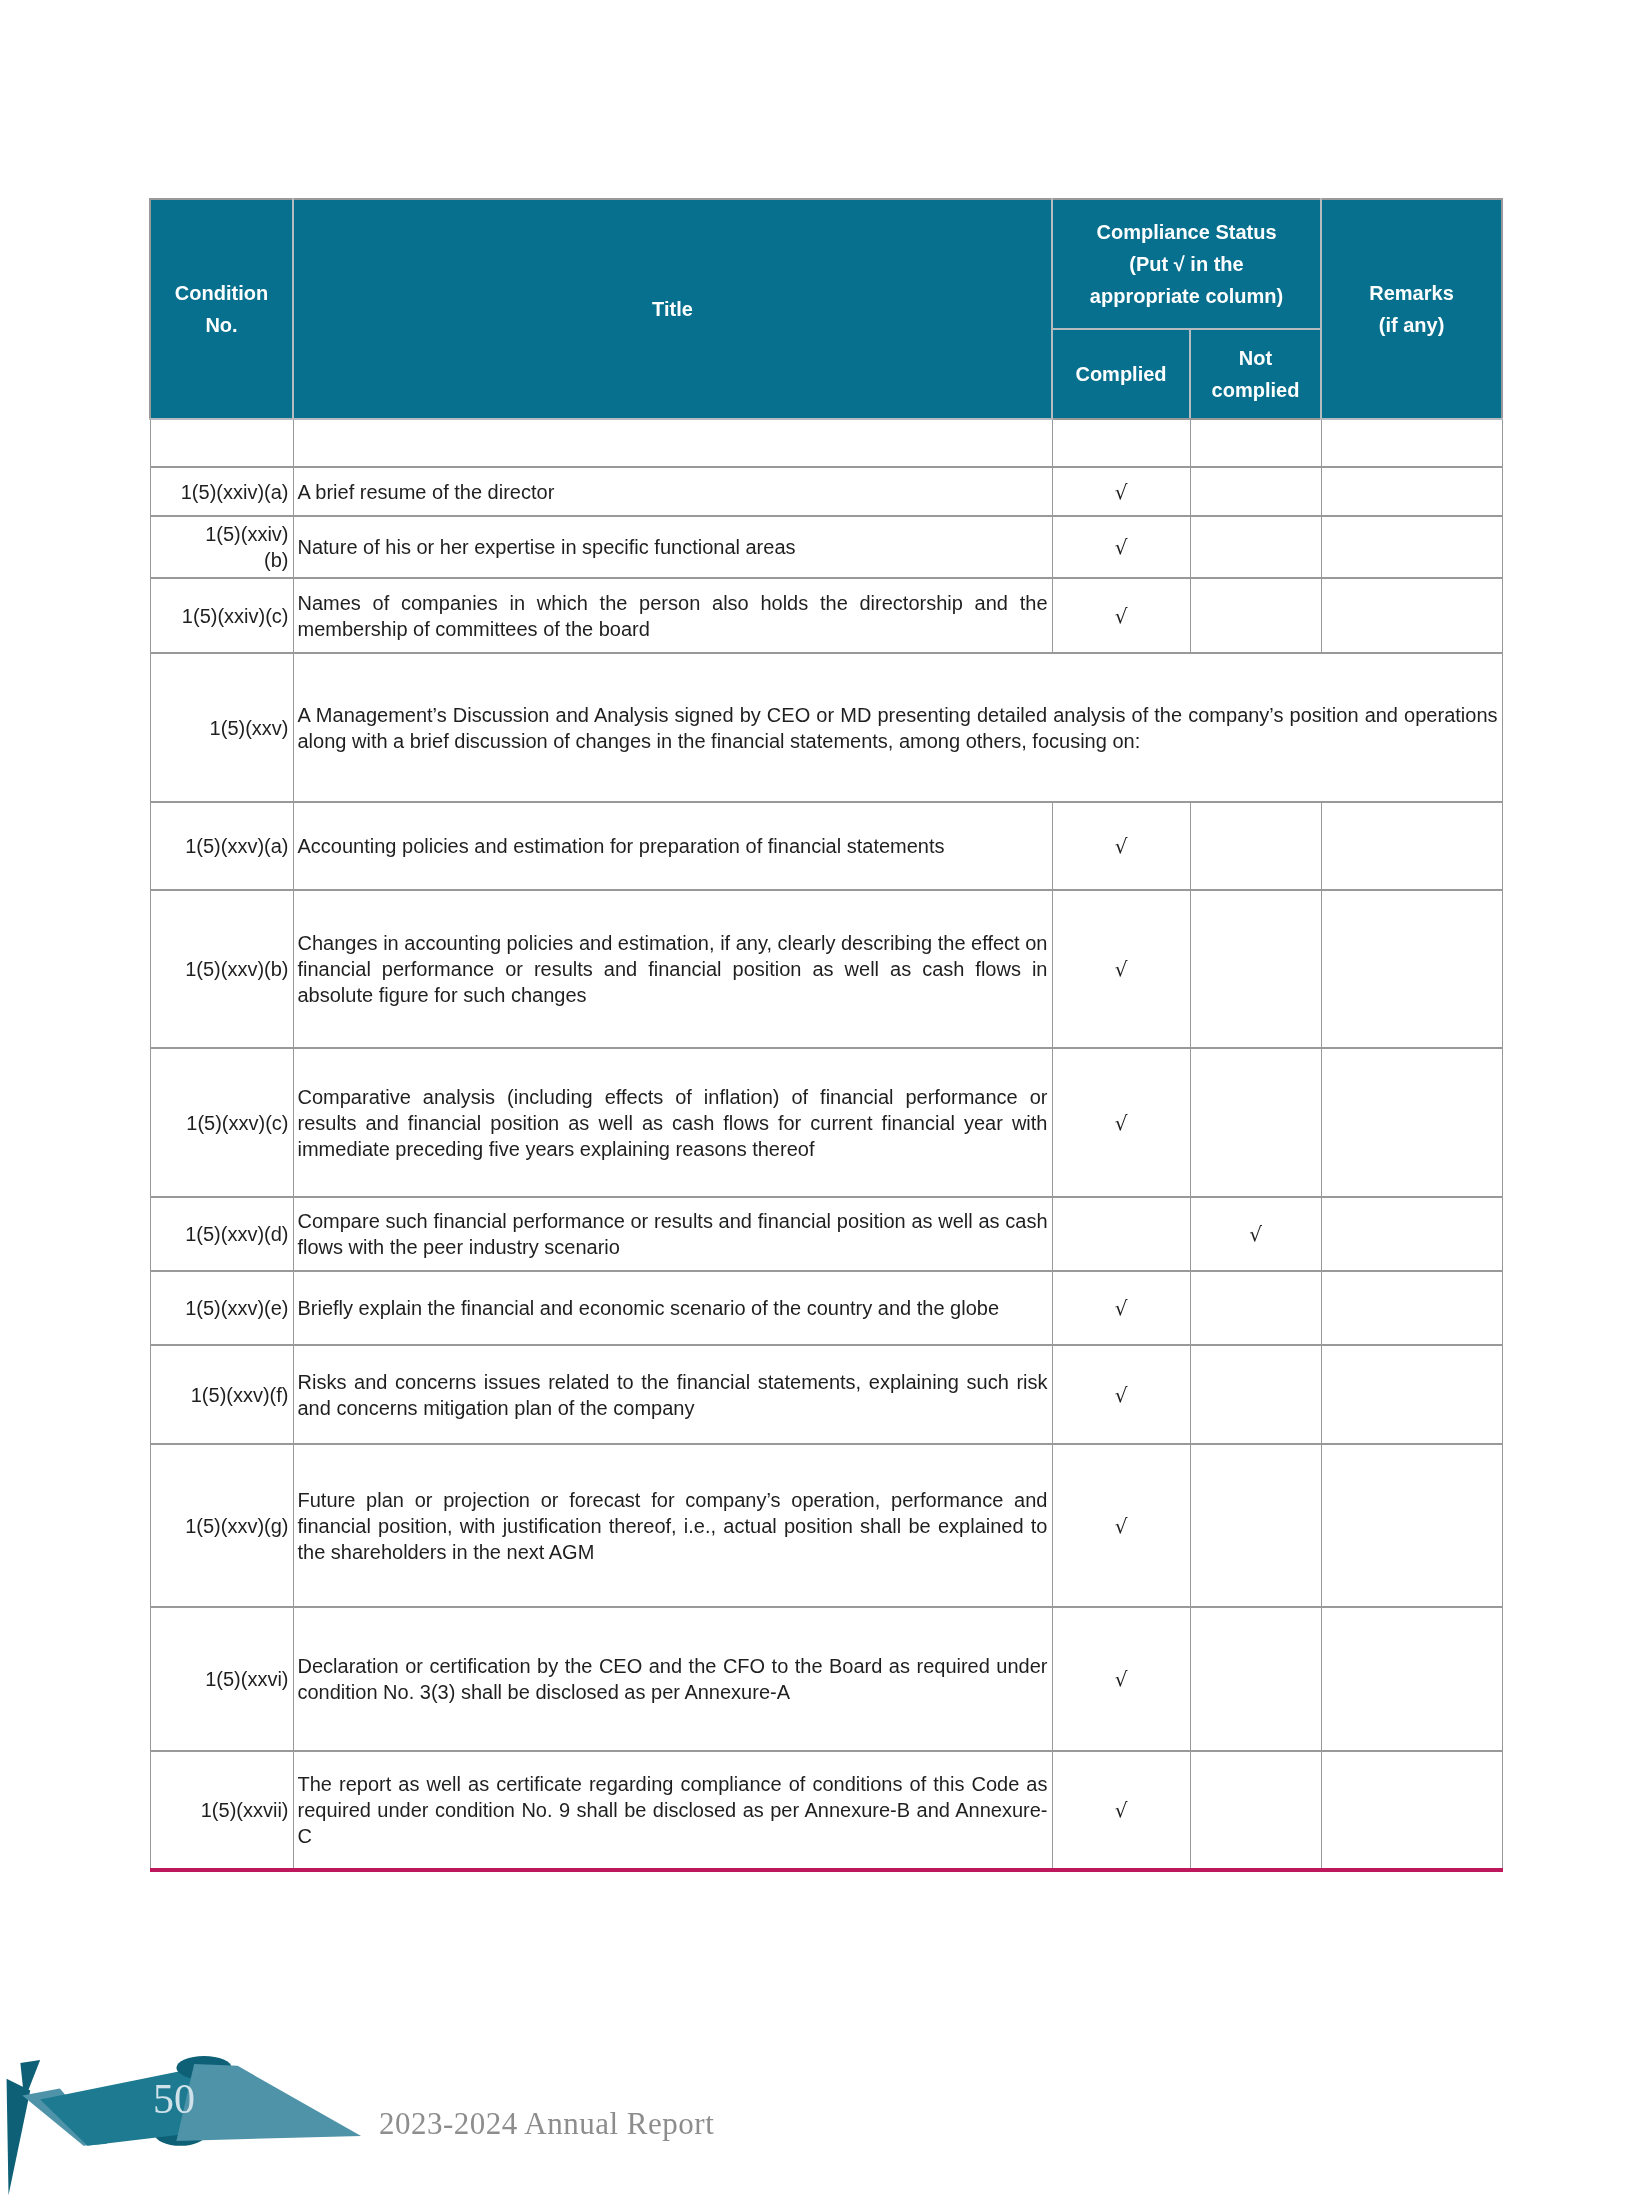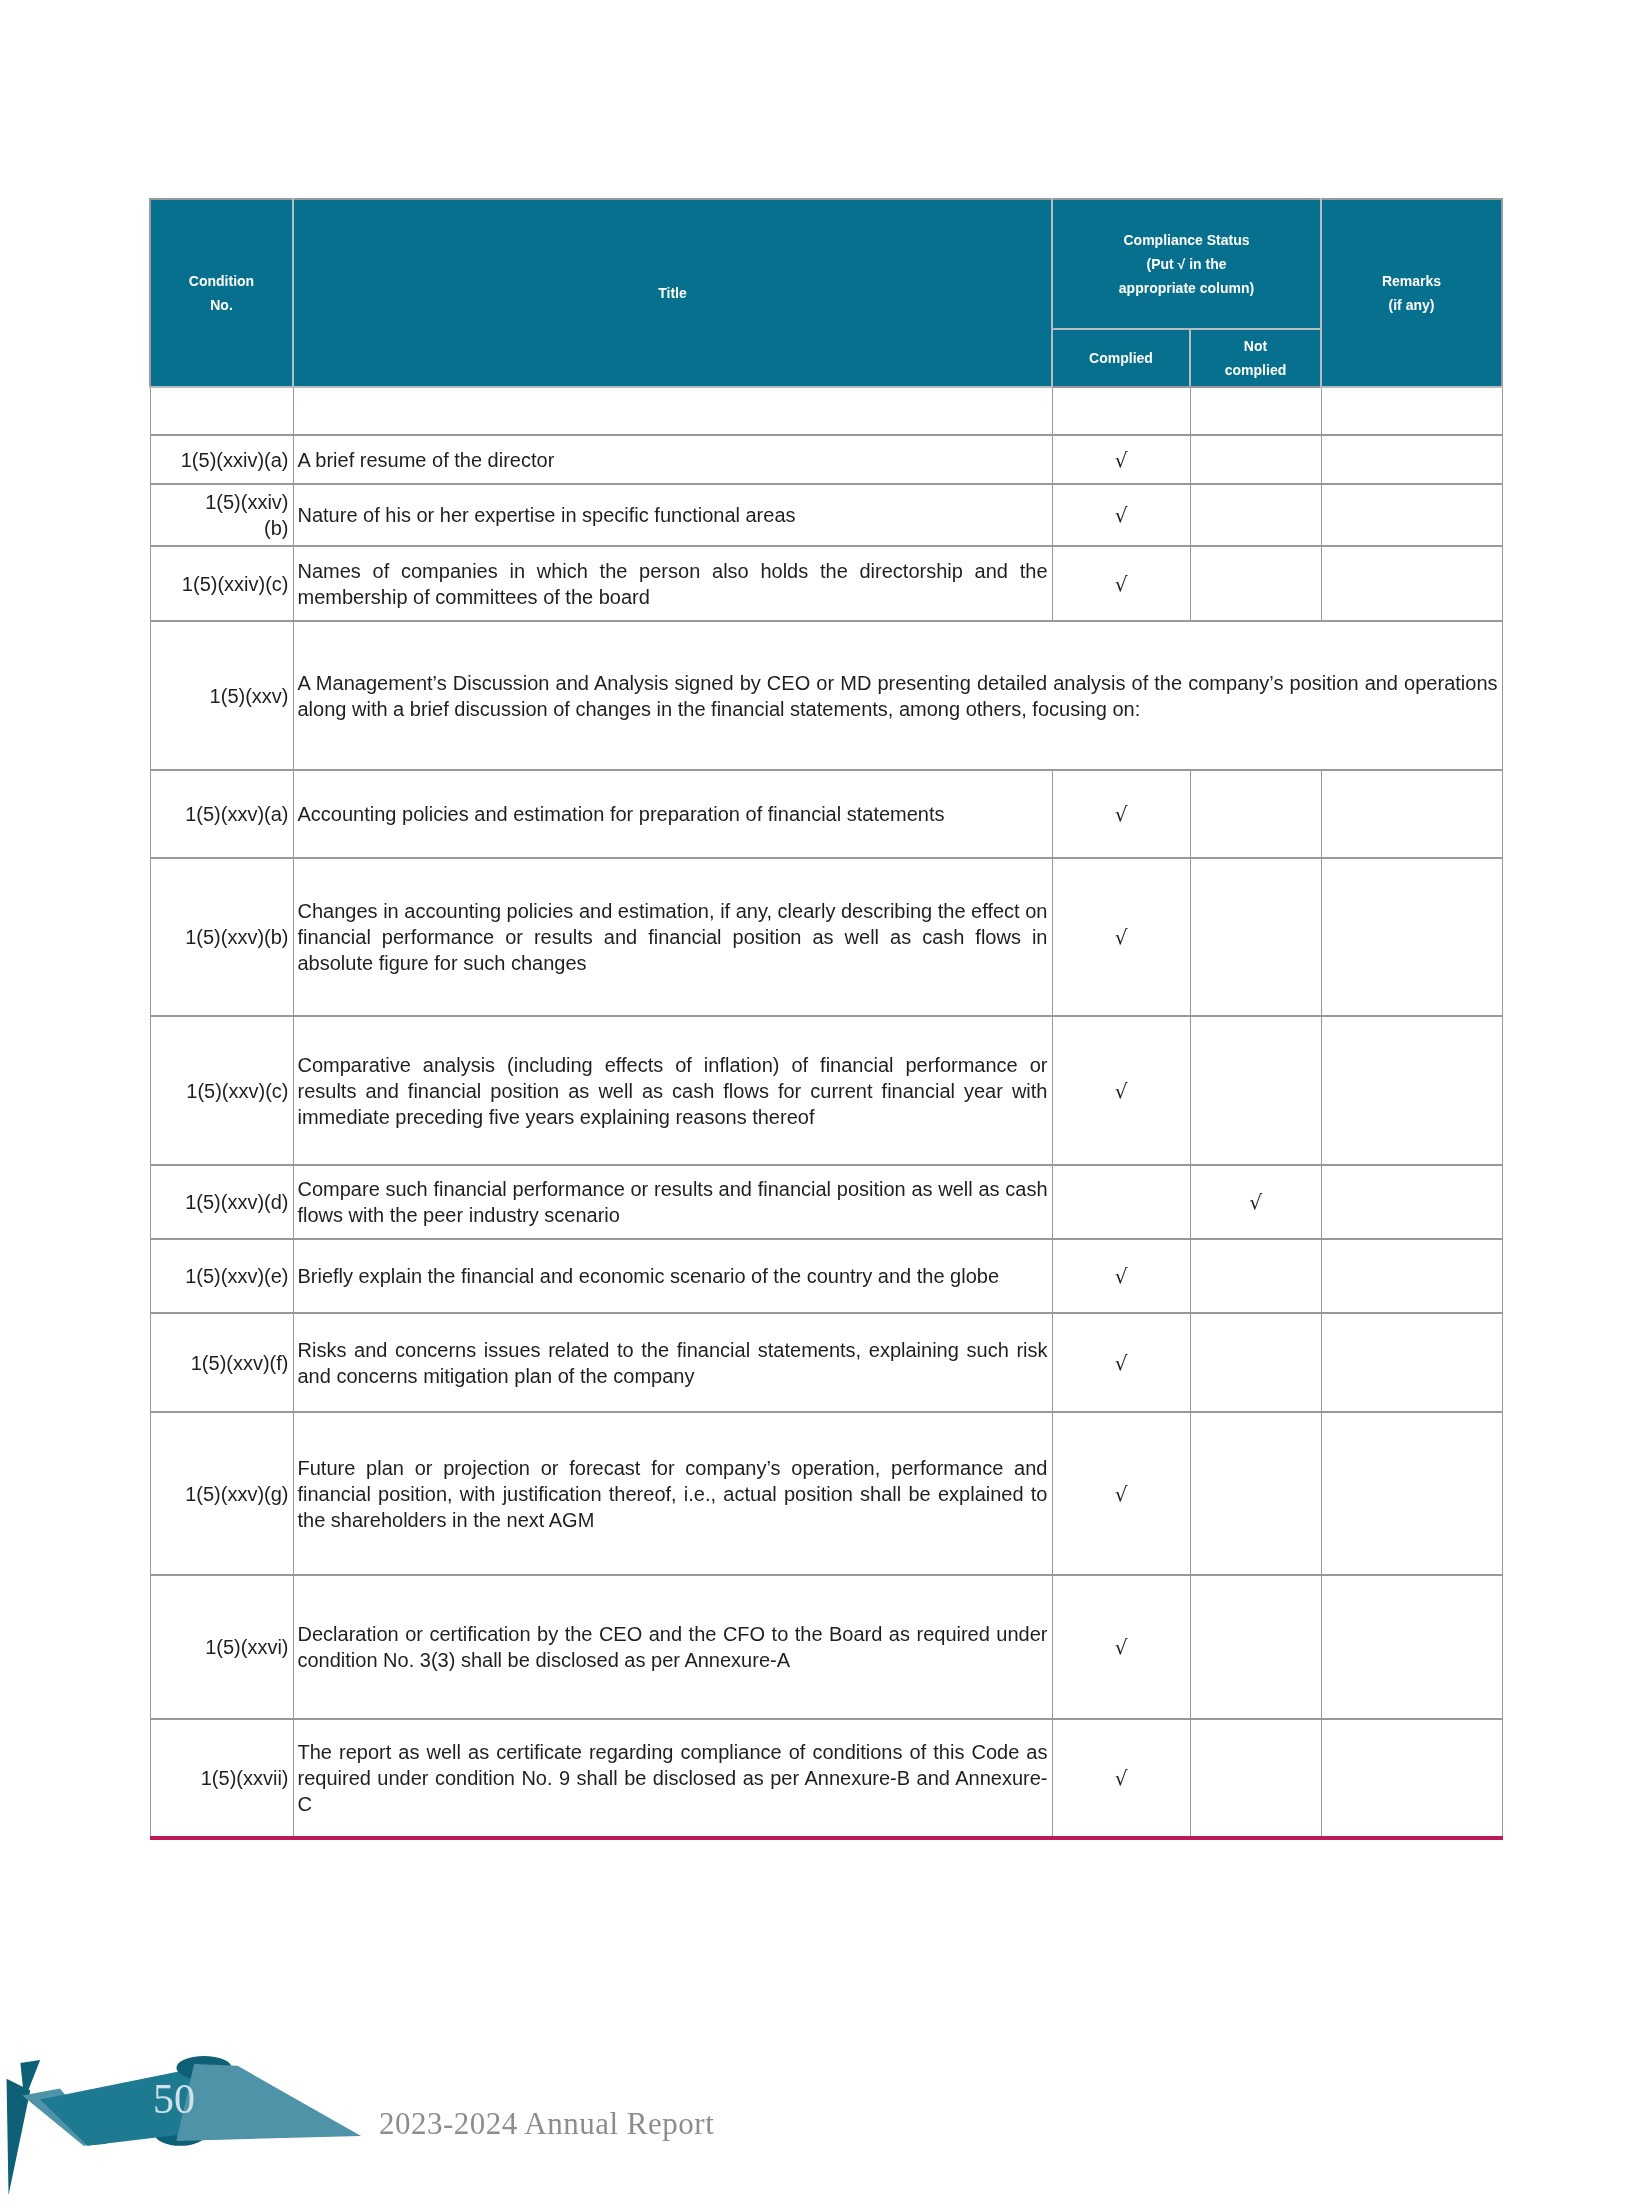--- a/index.html
+++ b/index.html
@@ -23,26 +23,26 @@
   table.compliance{
     position:absolute;left:149px;top:198px;
     width:1351px;
     border-collapse:collapse;
     table-layout:fixed;
   }
   table.compliance th{
     background:var(--header-teal,#06708e);
     color:#ffffff;
     font-weight:bold;
-    font-size:14px;line-height:24px;
+    font-size:20px;line-height:32px;
     text-align:center;vertical-align:middle;
     white-space:pre-line;
     border:2px solid #b5bbbe;
     border-top:2px solid #999999;
-    padding:4px;
+    padding:12px;
   }
   table.compliance thead tr th:first-child{border-left-color:#999999;}
   table.compliance thead tr th:last-child{border-right-color:#999999;}
   table.compliance tr.h2 th{border-bottom-color:#999999;}
   table.compliance td{
     border:1px solid var(--border-gray,#999);
     border-top:2px solid var(--border-gray,#999);
     border-bottom:2px solid var(--border-gray,#999);
     vertical-align:middle;
     font-size:20px;line-height:26px;

